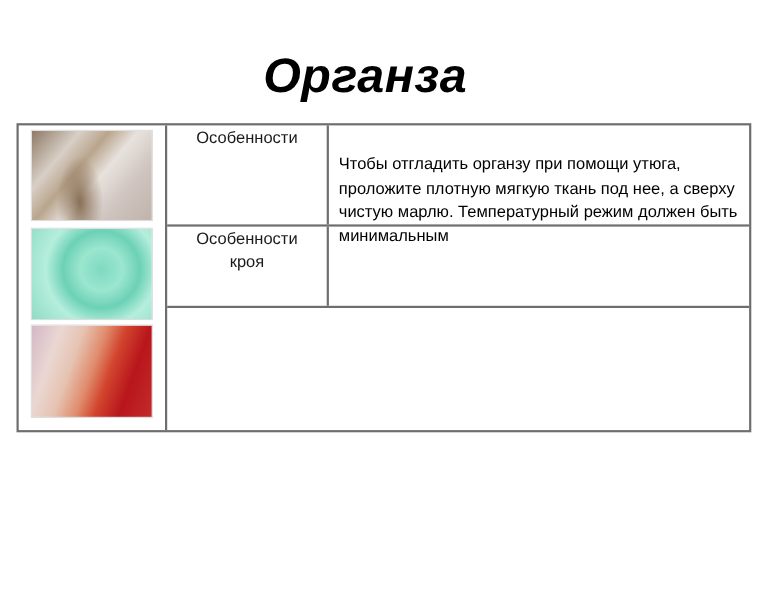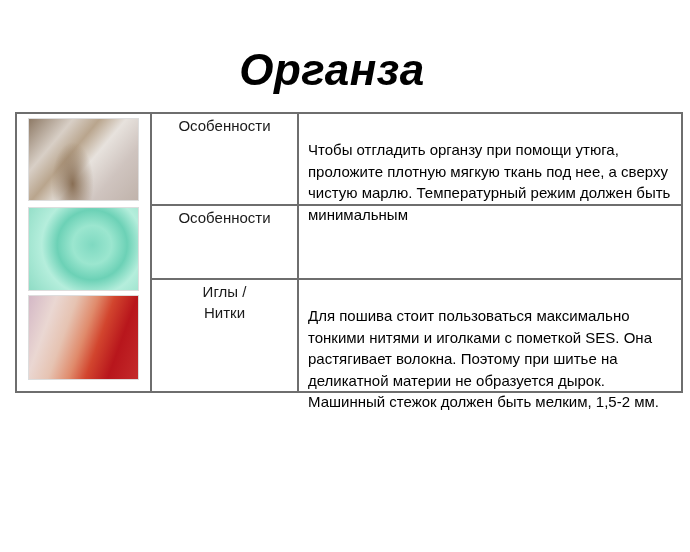--- a/index.html
+++ b/index.html
@@ -60,23 +60,19 @@
   <div class="row r1">
     <div class="cell-label">
       <div>Особенности</div>
     </div>
     <div class="cell-text">Чтобы отгладить органзу при помощи утюга, проложите плотную мягкую ткань под нее, а сверху чистую марлю. Температурный режим должен быть минимальным</div>
   </div>
 
   <div class="row r2">
     <div class="cell-label">
       <div>Особенности</div>
+      <div>кроя</div>
     </div>
   </div>
 
   <div class="row r3">
-    <div class="cell-label">
-      <div>Иглы /</div>
-      <div>Нитки</div>
-    </div>
-    <div class="cell-text">Для пошива стоит пользоваться максимально тонкими нитями и иголками с пометкой SES. Она растягивает волокна. Поэтому при шитье на деликатной материи не образуется дырок. Машинный стежок должен быть мелким, 1,5-2 мм.</div>
   </div>
 </div>
 
 </body></html>

